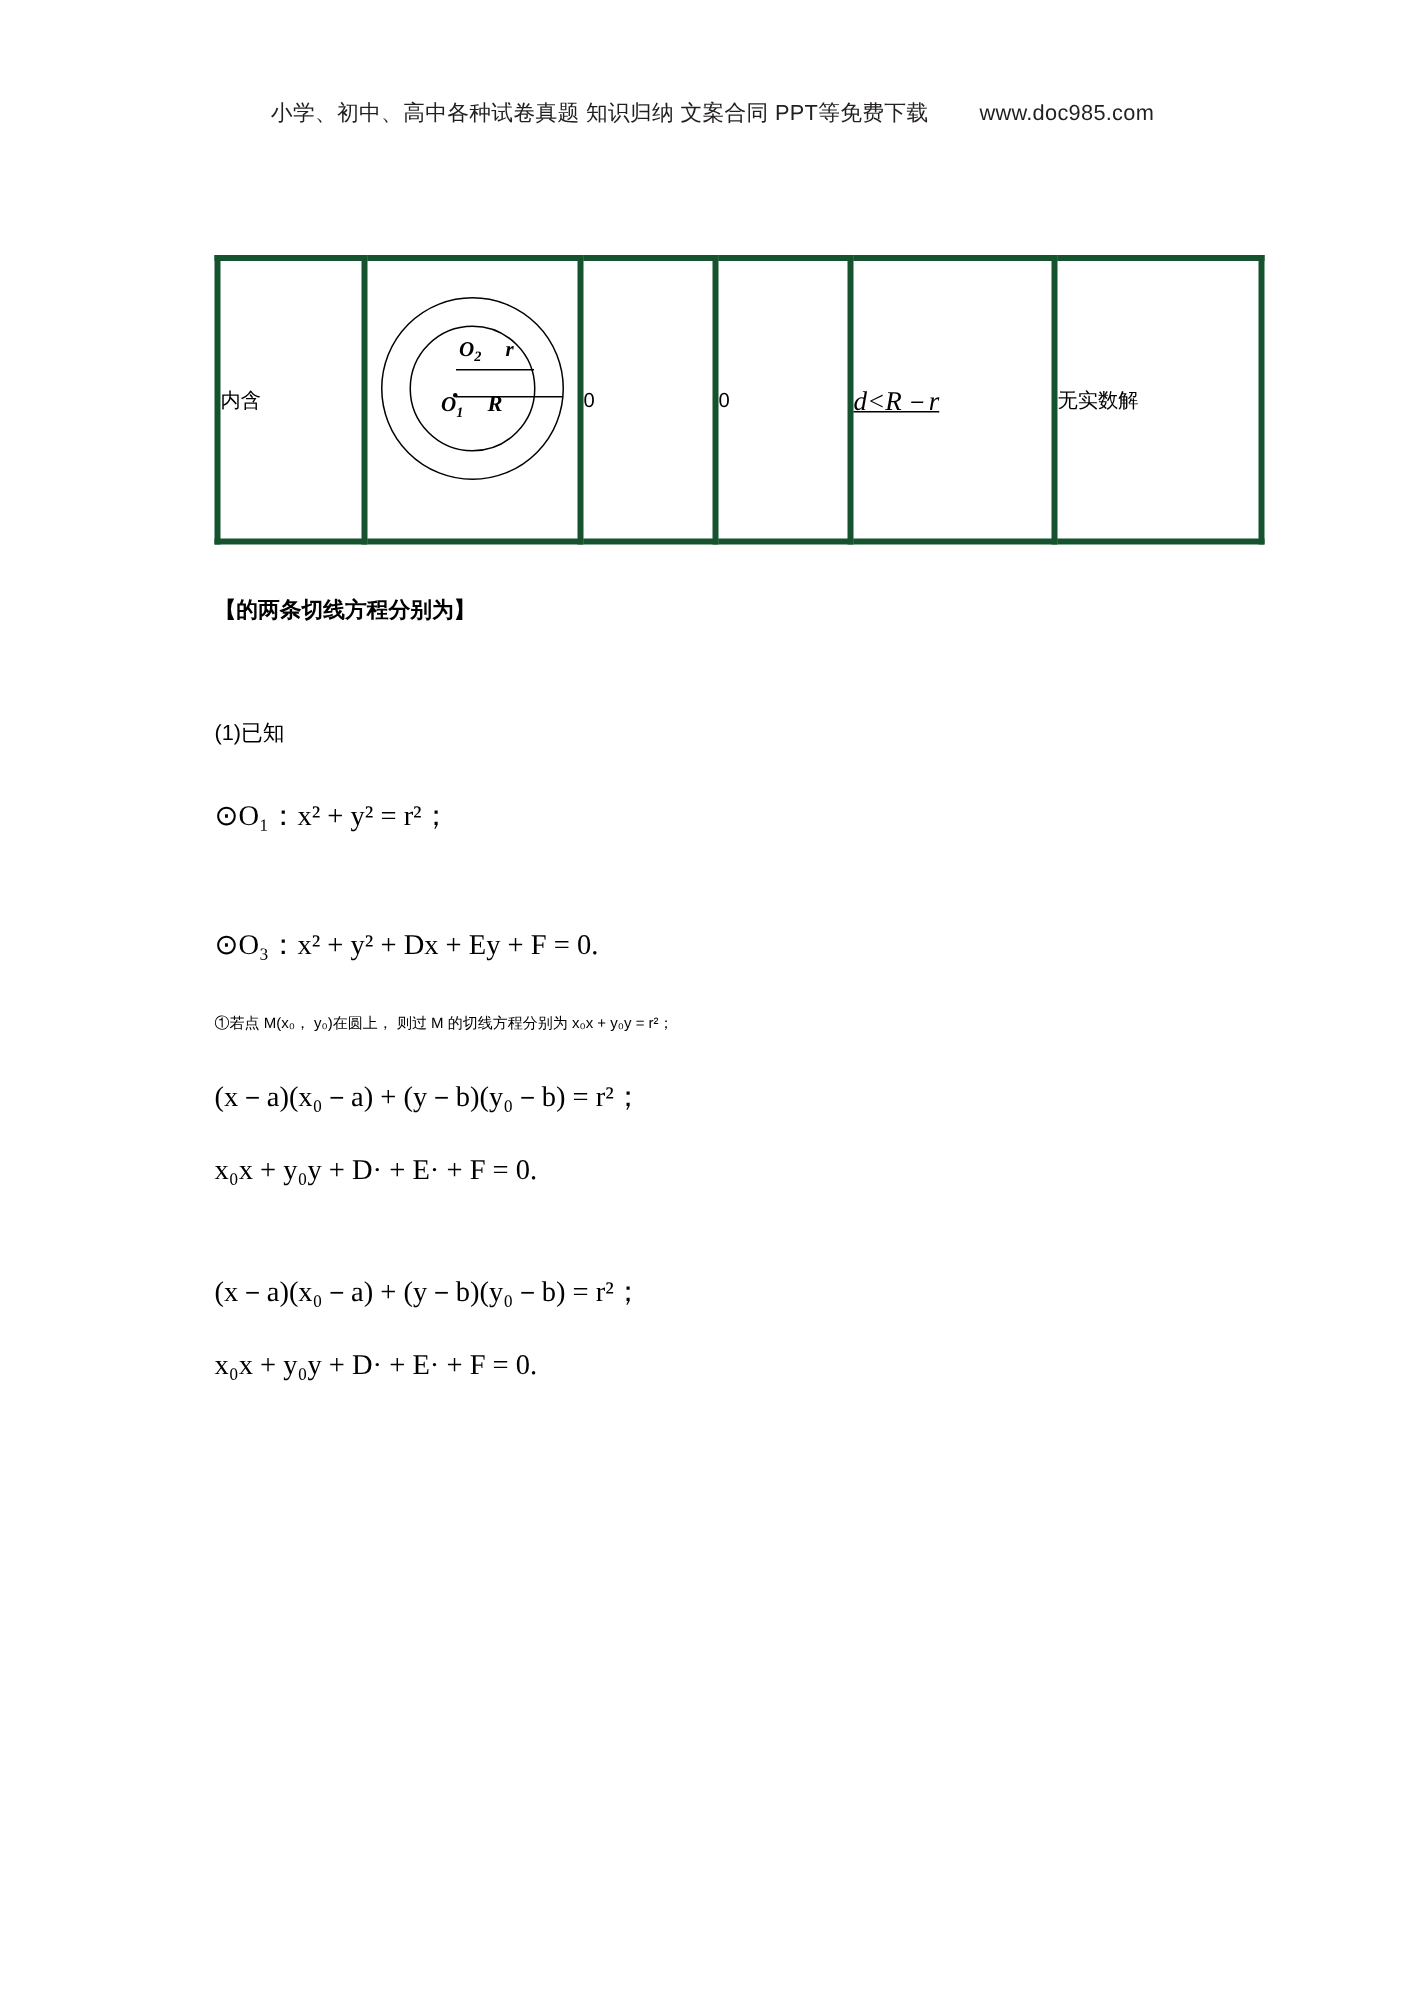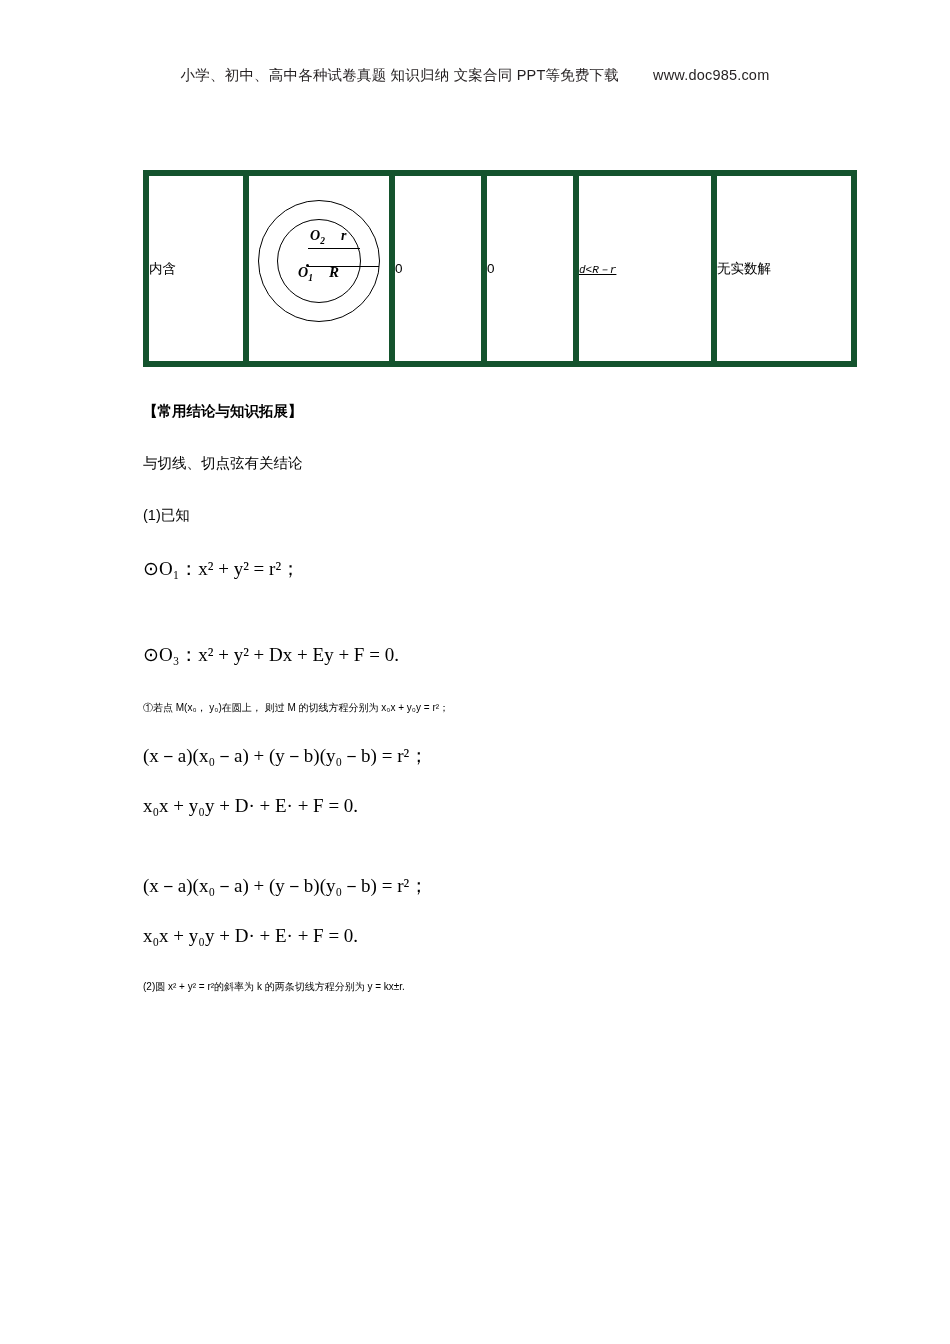--- a/index.html
+++ b/index.html
@@ -41,33 +41,33 @@
     top: 170px;
     width: 672px;
   }
   
   table.rel-table {
     border-collapse: collapse;
     width: 672px;
     table-layout: fixed;
   }
   table.rel-table td {
-    border: 6px solid #14532d;
+    border: 4px solid #14532d;
     padding: 0;
     vertical-align: middle;
     font-family: "Liberation Sans", sans-serif;
     font-size: 13.5px;
   }
   td.c-name { width: 94px; padding-left: 12px; }
   td.c-fig  { width: 140px; height: 185px; position: relative; }
   td.c-n1   { width: 86px; padding-left: 9px; }
   td.c-n2   { width: 86px; padding-left: 9px; }
   td.c-d    { width: 132px; padding-left: 12px; }
   td.c-sol  { width: 134px; padding-left: 12px; }
-  .underline-it { text-decoration: underline; font-style: italic; font-family: Liberation Mono, monospace; font-size: 11px;}
+  .underline-it { text-decoration: underline; font-style: italic; font-family: Liberation Serif, serif; font-size: 18px;}
   
   .fig-wrap {
     position: absolute;
     left: 0; top: 0;
     width: 140px; height: 185px;
   }
   .circle-big {
     position: absolute;
     left: 9px; top: 24px;
     width: 122px; height: 122px;
@@ -166,24 +166,23 @@
         </td>
         <td class="c-n1">0</td>
         <td class="c-n2">0</td>
         <td class="c-d"><span class="underline-it">d&lt;R－r</span></td>
         <td class="c-sol">无实数解</td>
       </tr>
     </tbody>
       </table>
 
     <div class="spacer-34"></div>
-    <div class="para bold">【常用结论与知识拓展】</div>
-
-    <div class="spacer-30"></div>
-    <div class="para">与切线、切点弦有关结论</div>
+    <div class="para bold">【的两条切线方程分别为】</div>
+
+    <div class="spacer-30"></div>
 
     <div class="spacer-30"></div>
     <div class="para">(1)已知</div>
 
     <div class="spacer-30"></div>
     <div class="math">⊙O₁：x² + y² = r²；</div>
 
     <div class="spacer-30"></div>
 
     <div class="spacer-30"></div>
@@ -200,16 +199,15 @@
 
     <div class="spacer-30"></div>
 
     <div class="spacer-26"></div>
     <div class="math">(x－a)(x₀－a) + (y－b)(y₀－b) = r²；</div>
 
     <div class="spacer-26"></div>
     <div class="math">x₀x + y₀y + D· + E· + F = 0.</div>
 
     <div class="spacer-30"></div>
-    <div class="mixed">(2)圆 x² + y² = r²的斜率为 k 的两条切线方程分别为 y = kx±r.</div>
 
   </div>
 </div>
 
 </body></html>

